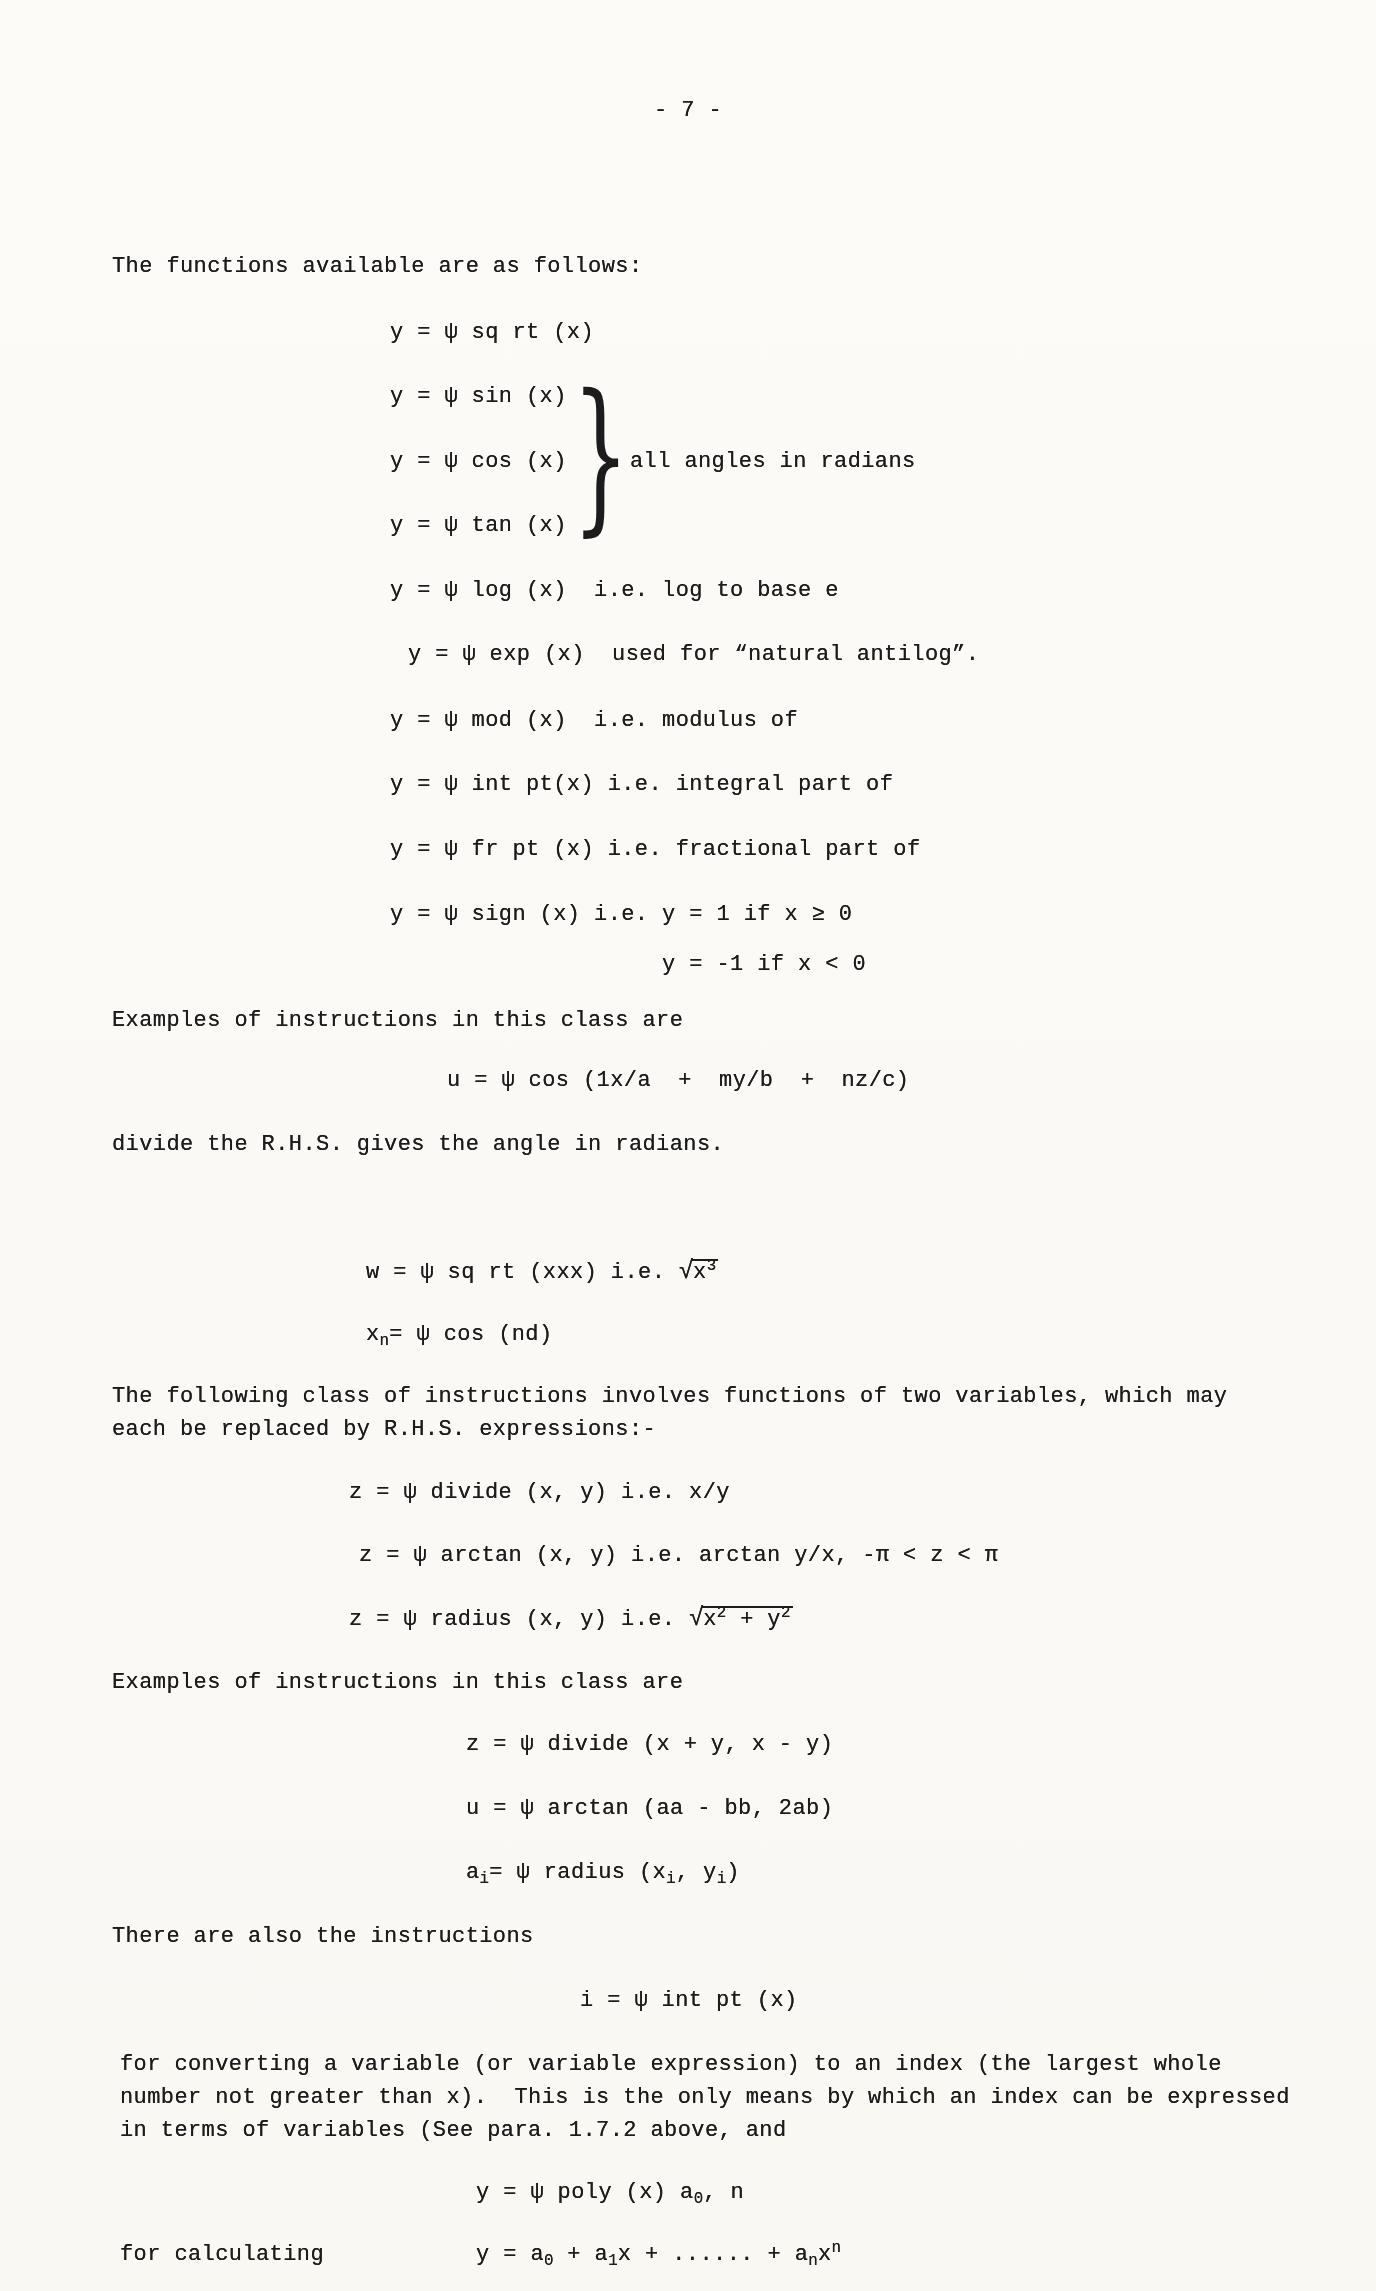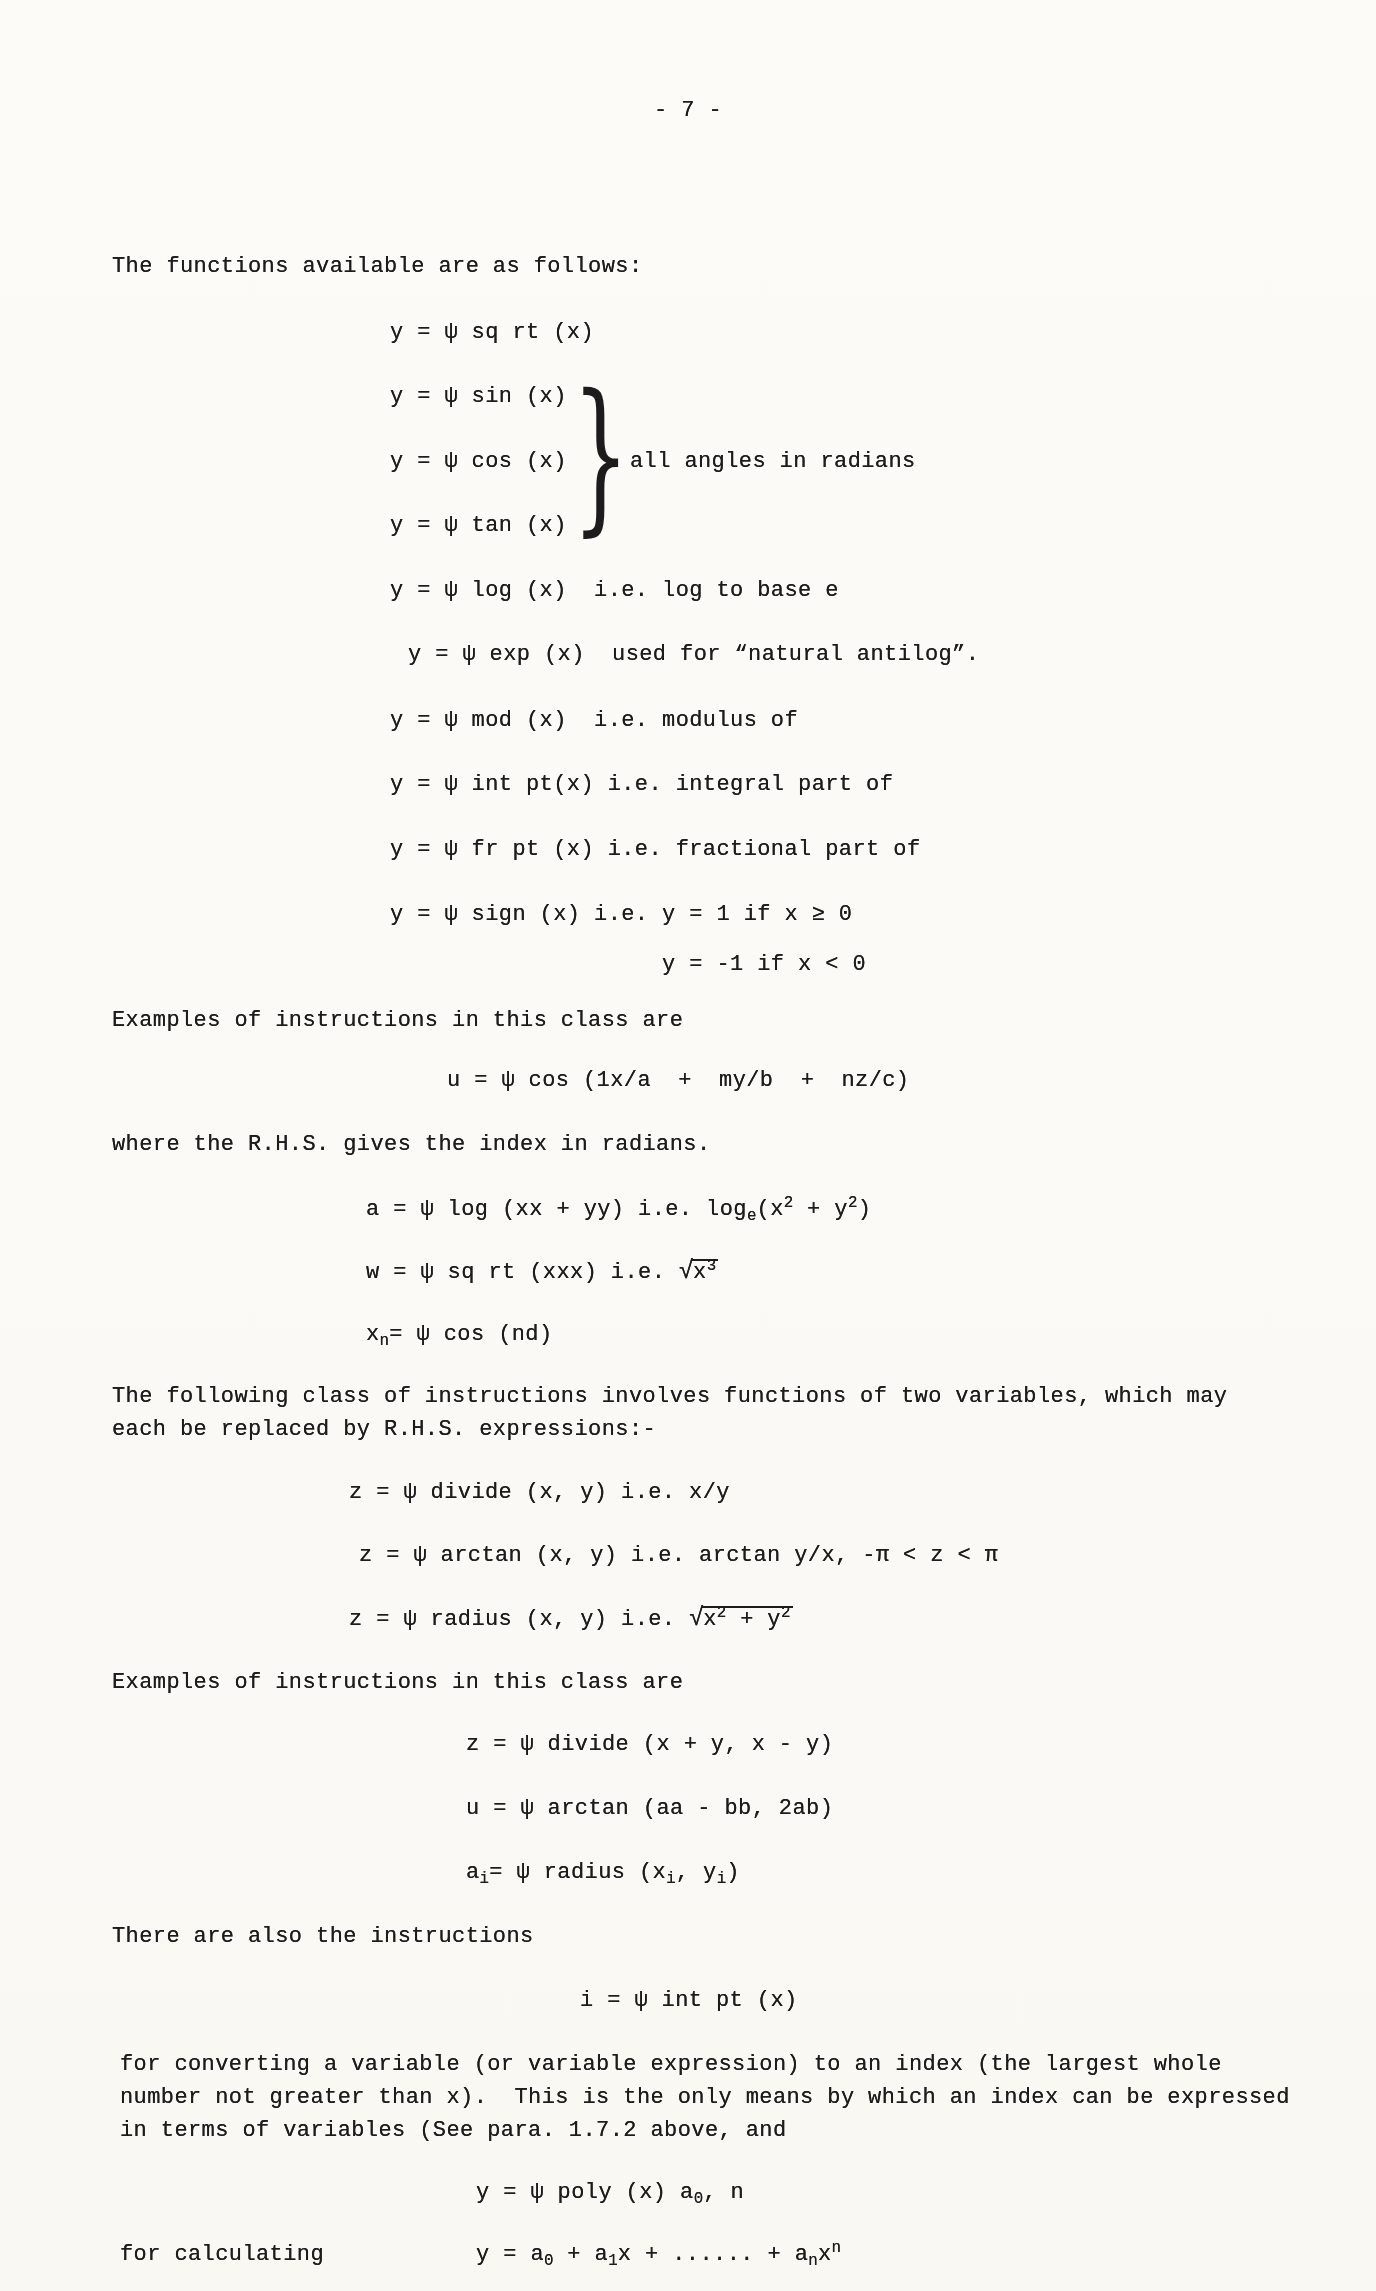--- a/index.html
+++ b/index.html
@@ -72,22 +72,21 @@
     <div class="line" style="left: 630px; top: 447px;">all angles in radians</div>
     <div class="line" style="left: 390px; top: 576px;">y = ψ log (x)  i.e. log to base e</div>
     <div class="line" style="left: 408px; top: 640px;">y = ψ exp (x)  used for “natural antilog”.</div>
     <div class="line" style="left: 390px; top: 706px;">y = ψ mod (x)  i.e. modulus of</div>
     <div class="line" style="left: 390px; top: 770px;">y = ψ int pt(x) i.e. integral part of</div>
     <div class="line" style="left: 390px; top: 835px;">y = ψ fr pt (x) i.e. fractional part of</div>
     <div class="line" style="left: 390px; top: 900px;">y = ψ sign (x) i.e. y = 1 if x ≥ 0</div>
     <div class="line" style="left: 662px; top: 950px;">y = -1 if x &lt; 0</div>
     <div class="line" style="left: 112px; top: 1006px;">Examples of instructions in this class are</div>
     <div class="line" style="left: 447px; top: 1066px;">u = ψ cos (1x/a  +  my/b  +  nz/c)</div>
-    <div class="line" style="left: 112px; top: 1130px;">where the R.H.S. gives the index in radians.</div>
-    <div class="line" style="left: 366px; top: 1195px;"><span>a = ψ log (xx + yy) i.e. log</span><span class="sub">e</span><span>(x</span><span class="sup">2</span><span> + y</span><span class="sup">2</span><span>)</span></div>
+    <div class="line" style="left: 112px; top: 1130px;">divide the R.H.S. gives the angle in radians.</div>
     <div class="line" style="left: 366px; top: 1257px;"><span>w = ψ sq rt (xxx) i.e. </span><span class="rt">√</span><span class="rad"><span>x</span><span class="sup">3</span></span></div>
     <div class="line" style="left: 366px; top: 1320px;"><span>x</span><span class="sub">n</span><span>= ψ cos (nd)</span></div>
     <div class="line" style="left: 112px; top: 1382px;">The following class of instructions involves functions of two variables, which may</div>
     <div class="line" style="left: 112px; top: 1415px;">each be replaced by R.H.S. expressions:-</div>
     <div class="line" style="left: 349px; top: 1478px; text-align: right;">z = ψ divide (x, y) i.e. x/y</div>
     <div class="line" style="left: 349px; top: 1541px; margin-left: 10px;">z = ψ arctan (x, y) i.e. arctan y/x, -π &lt; z &lt; π</div>
     <div class="line" style="left: 349px; top: 1604px; text-align: center;"><span>z = ψ radius (x, y) i.e. </span><span class="rt">√</span><span class="rad"><span>x</span><span class="sup">2</span><span> + y</span><span class="sup">2</span></span></div>
     <div class="line" style="left: 112px; top: 1668px;">Examples of instructions in this class are</div>
     <div class="line" style="left: 466px; top: 1730px;">z = ψ divide (x + y, x - y)</div>
     <div class="line" style="left: 466px; top: 1794px;">u = ψ arctan (aa - bb, 2ab)</div>

